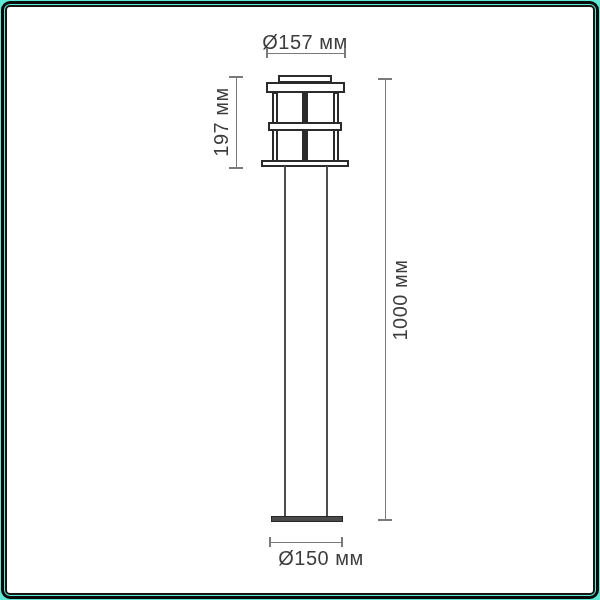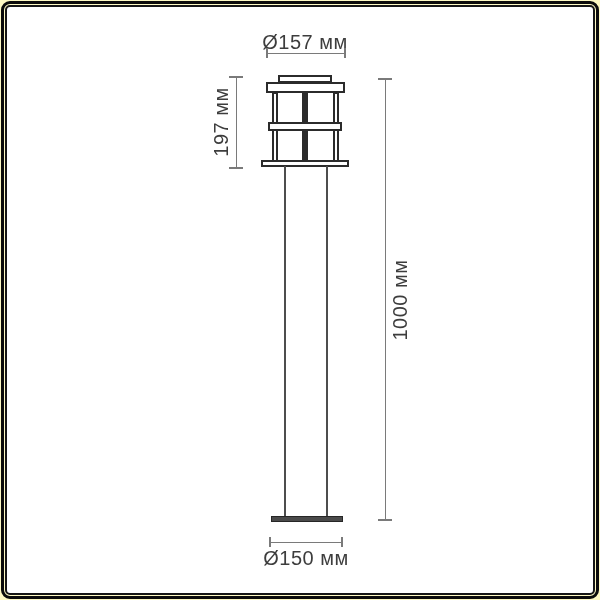--- a/index.html
+++ b/index.html
@@ -7,21 +7,21 @@
     padding: 0;
     width: 600px;
     height: 600px;
     background: #ffffff;
     font-family: "Liberation Sans", sans-serif;
   }
   #stage {
     position: relative;
     width: 600px;
     height: 600px;
-    background: #fef9c3;
+    background: #5eead4;
     overflow: hidden;
   }
   
   .frame-outer {
     position: absolute;
     inset: 1px;
     border: 3px solid #0b0b0b;
     border-radius: 9px;
   }
   .frame-inner {
@@ -115,15 +115,15 @@
   <div class="tick-h" style="left:229px; top:167px;"></div>
 
   <div class="dim-label rot" style="left:340px; top:289px;">1000 мм</div>
   <div class="dim-v" style="left:385px; top:79px; height:441px;"></div>
   <div class="tick-h" style="left:378px; top:78px;"></div>
   <div class="tick-h" style="left:378px; top:519px;"></div>
 
   <div class="dim-h" style="left:270px; top:542px; width:72px;"></div>
   <div class="tick-v" style="left:269px; top:537px;"></div>
   <div class="tick-v" style="left:341px; top:537px;"></div>
-  <div class="dim-label" style="left:236px; top:547px; width:140px;">Ø150 мм</div>
+  <div class="dim-label" style="left:251px; top:547px; width:140px;">Ø150 мм</div>
 
 </div>
 
 </body></html>

